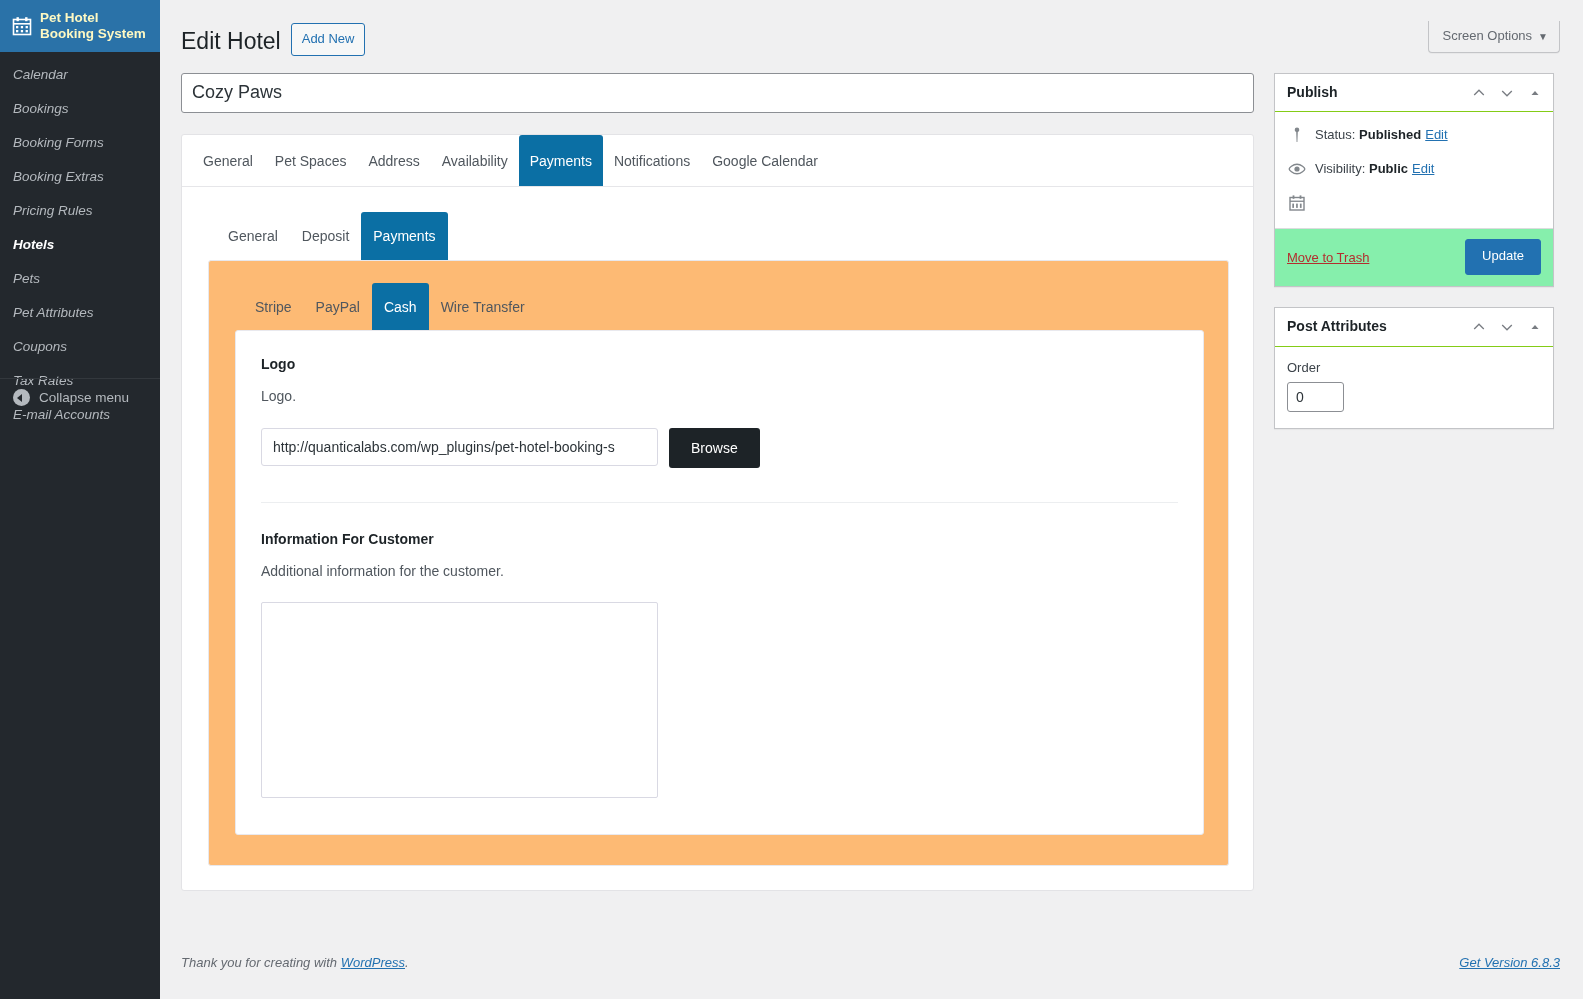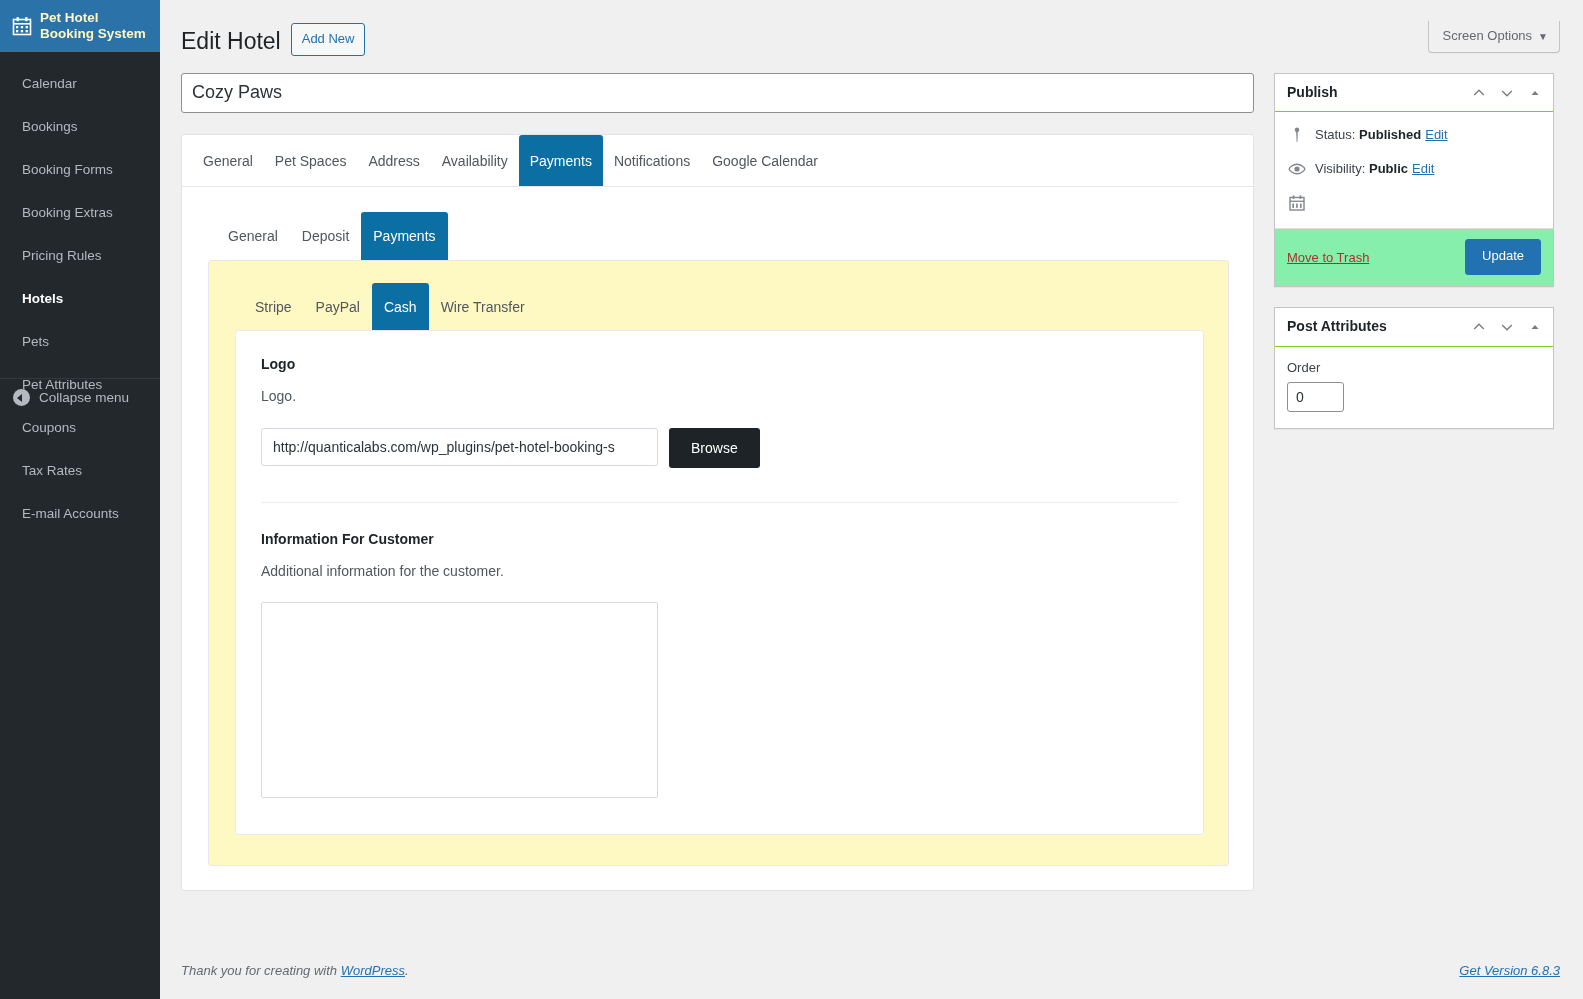--- a/index.html
+++ b/index.html
@@ -46,21 +46,21 @@
   }
   .menu-brand::after {
     content: "";
     position: absolute;
     right: -8px; top: 18px;
     border-top: 8px solid transparent;
     border-bottom: 8px solid transparent;
     border-right: 8px solid #f0f0f1;
   }
   .menu-list { list-style: none; margin: 0; padding: 6px 0 0 0; }
-  .menu-list li { margin: 9px; }
+  .menu-list li { margin: 0; font-style: italic; }
   .menu-list a {
     display: block;
     padding: 8px 0 8px 13px;
     color: #b4b9be;
     font-size: 13.5px;
     line-height: 18px;
     text-decoration: none;
   }
   .menu-list a.current {
     color: #fff;
@@ -223,21 +223,21 @@
     cursor: pointer;
     line-height: 19px;
     white-space: nowrap;
   }
   .tab2.active {
     background: #0b6fa4;
     color: #fff;
     border-radius: 3px 3px 0 0;
   }
   .panel-card-2 {
-    background: #fef9c3;
+    background: #fdba74;
     border: 1px solid #e8e8ec;
     border-radius: 3px;
   }
   .panel-body-2 { padding: 22px 24px 30px 26px; }
 
   
   .tabs-bar-3 {
     display: flex;
     align-items: stretch;
     padding: 0 8px;
@@ -424,21 +424,21 @@
     font-size: 14px;
     color: #2c3338;
     background: #fff;
     outline: none;
     font-family: "Liberation Sans", sans-serif;
   }
 
   
   #wpfooter {
     position: absolute;
-    bottom: 4px; left: 0; right: 0;
+    bottom: 12px; left: 0; right: 0;
     padding: 10px 23px 10px 21px;
     height: 50px;
     display: flex;
     align-items: center;
     justify-content: space-between;
     font-size: 13px;
     color: #646970;
     font-style: italic;
   }
   #wpfooter a {

